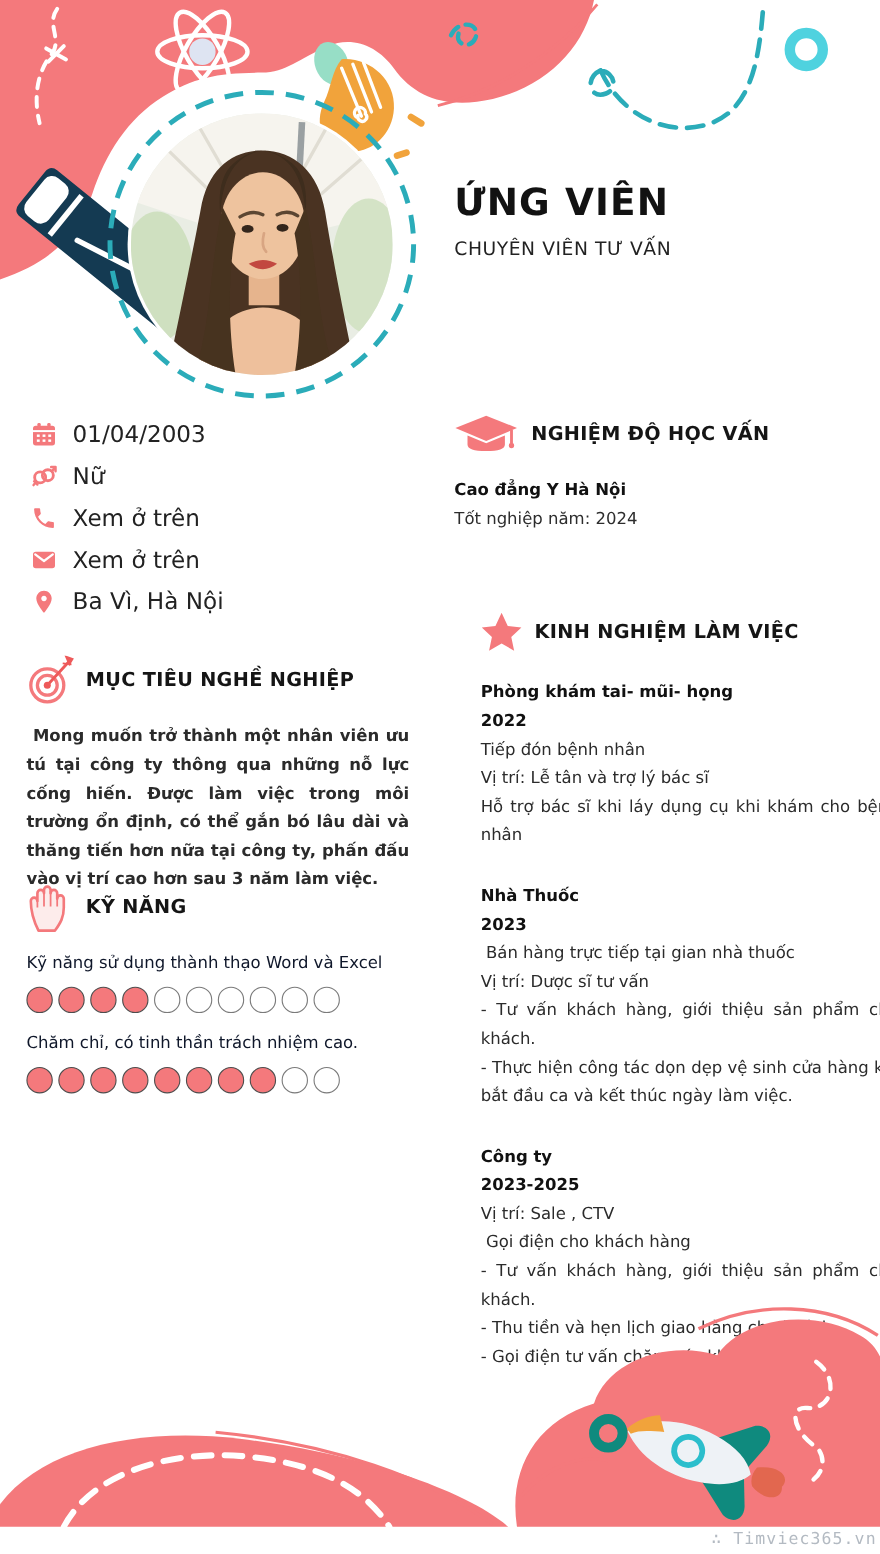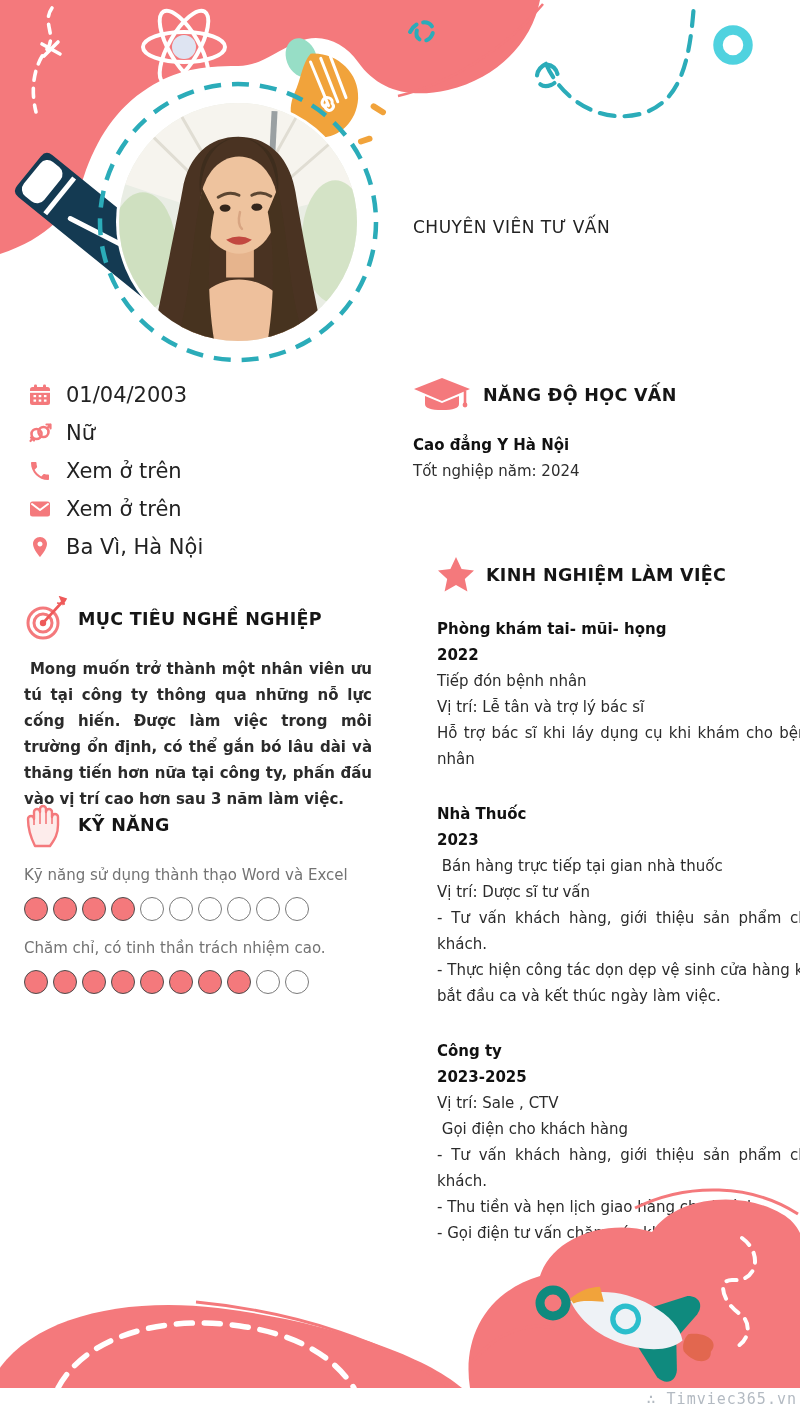--- a/index.html
+++ b/index.html
@@ -28,21 +28,21 @@
   .sec-title{font-size:17.5px;font-weight:700;color:#151515;letter-spacing:.3px;}
 
   
   .objective{position:absolute;left:24px;top:596px;width:348px;}
   .objective .sec-head .ic{width:46px;height:46px;margin-right:8px;}
   .obj-text{margin-top:14px;font-size:15px;line-height:26px;color:#2b2b2b;text-align:justify;white-space:pre-wrap;font-weight:bold;}
 
   
   .skills{position:absolute;left:24px;top:802px;width:348px;}
   .skills .sec-head .ic{width:38px;height:46px;margin-right:16px;}
-  .skill-label{margin-top:18px;font-size:15px;color:#737373;}
+  .skill-label{margin-top:18px;font-size:15px;color:#0f172a;}
   .dots{margin-top:13px;display:flex;gap:5px;}
   .dot{width:24px;height:24px;border-radius:50%;background:#fff;border:1.6px solid #7a7a7a;box-sizing:border-box;}
   .dot.filled{background:#F4797C;border-color:#4d4d4d;}
 
   
   .education{position:absolute;left:413px;top:374px;width:378px;}
   .education .sec-head .ic{width:58px;height:42px;margin-right:12px;}
   .edu-lines{margin-top:16px;font-size:15px;line-height:26px;}
   .edu-school{font-weight:700;color:#111;}
 
@@ -135,20 +135,21 @@
         <path d="M108,138 q13,-7 26,0 q-13,10 -26,0" fill="#c24840"></path>
         <path d="M58,240 C70,196 96,178 121,178 C148,178 176,198 186,240 Z" fill="#eec09c"></path>
         <path d="M121,34 C96,38 84,58 82,92 C80,76 82,56 94,46 C104,38 112,35 121,34 Z" fill="#3e2d1d"></path>
         <path d="M121,34 C146,38 158,58 160,92 C162,76 160,56 148,46 C138,38 130,35 121,34 Z" fill="#3e2d1d"></path>
         <path d="M84,86 C72,140 74,192 58,240 H96 C88,190 90,140 96,110 Z" fill="#47331f"></path>
         <path d="M160,86 C172,140 170,192 188,240 H150 C158,190 156,140 150,110 Z" fill="#47331f"></path>
       </svg>
     </div>
   </div>
 
+  <div class="name">ỨNG VIÊN</div>
   <div class="subtitle">CHUYÊN VIÊN TƯ VẤN</div>
 
   <div class="pinfo">
     <div class="pinfo-row">
       <svg class="ic" viewBox="0 0 24 24">
         <rect x="2" y="4" width="20" height="18" rx="2.5" fill="#F4797C"></rect>
         <rect x="6" y="1.5" width="3" height="5" rx="1.2" fill="#F4797C"></rect>
         <rect x="15" y="1.5" width="3" height="5" rx="1.2" fill="#F4797C"></rect>
         <rect x="2" y="8" width="20" height="1.8" fill="#fff"></rect>
         <g fill="#fff">
@@ -243,21 +244,21 @@
   </div>
 
   <div class="education">
     <div class="sec-head">
       <svg class="ic" viewBox="0 0 58 42">
         <path d="M12,22 v8 q0,6 17,6 q17,0 17,-6 v-8 l-17,7 z" fill="#F4797C"></path>
         <polygon points="29,4 57,15 29,27 1,15" fill="#F4797C"></polygon>
         <path d="M52,17 v12" stroke="#F4797C" stroke-width="2.6"></path>
         <circle cx="52" cy="31" r="2.4" fill="#F4797C"></circle>
       </svg>
-      <span class="sec-title">NĂNG ĐỘ HỌC VẤN</span>
+      <span class="sec-title">NGHIỆM ĐỘ HỌC VẤN</span>
     </div>
     <div class="edu-lines">
       <div class="edu-school">Cao đẳng Y Hà Nội</div>
       <div>Tốt nghiệp năm: 2024</div>
     </div>
   </div>
 
   <div class="experience">
     <div class="sec-head">
       <svg class="ic" viewBox="0 0 38 38">

